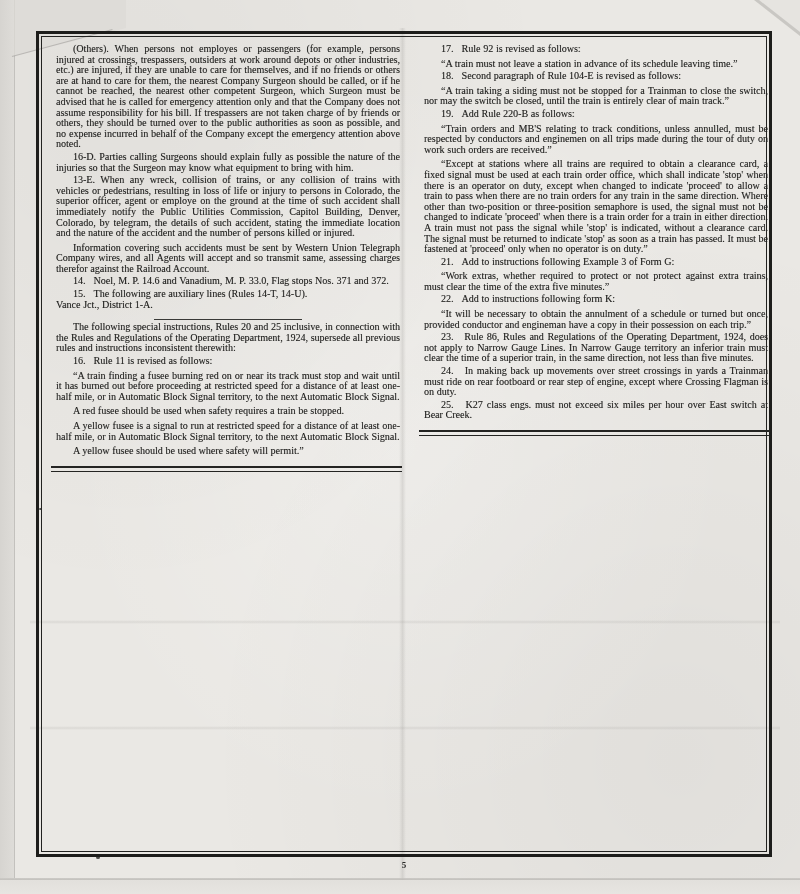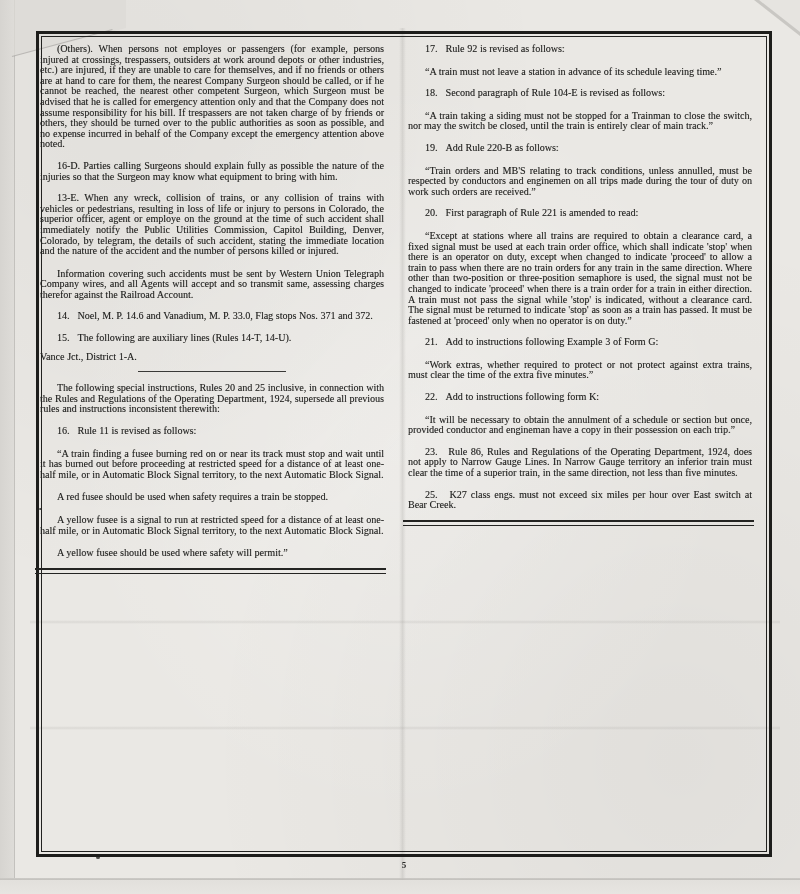--- a/index.html
+++ b/index.html
@@ -64,34 +64,34 @@
     border: 3px solid #1d1d1b;
     box-sizing: border-box;
   }
   .frame-inner {
     position: absolute; inset: 2px;
     border: 1px solid #222220;
   }
 
   
   .page-columns {
-    position: absolute; left: 40px; top: 44px; width: 712px;
+    position: absolute; left: 56px; top: 44px; width: 712px;
     display: flex; gap: 24px;
   }
   .column {
     flex: 1; min-width: 0;
     font-size: 10px; line-height: 10.6px;
     color: #242422;
     text-align: justify;
     text-shadow: 0.3px 0.2px 0 rgba(25,25,25,0.38);
     word-spacing: 0.2px;
   }
-  .blk.p       { text-indent: 17px; margin-top: 11px; }
-  .blk.p-cont  { text-indent: 17px; margin-top: 12px; }
-  .blk.p-flush { text-indent: 0;    margin-top: 8px; }
+  .blk.p       { text-indent: 17px; margin-top: 2px; }
+  .blk.p-cont  { text-indent: 17px; margin-top: 4px; }
+  .blk.p-flush { text-indent: 0;    margin-top: 0; }
   .column > .blk:first-child { margin-top: 0; }
   .blk.rule-short {
     width: 148px; height: 0; margin: 9px auto 1px auto;
     border-top: 1.5px solid #39393.7;
     border-top: 1.5px solid #393937;
   }
   .blk.rule-double {
     height: 3px; margin-top: 9px;
     border-top: 2px solid #242422;
     border-bottom: 1px solid #242422;
@@ -142,25 +142,25 @@
       <div class="blk p-cont">A yellow fusee should be used where safety will permit.”</div>
       <div class="blk rule-double"></div>
     </div>
   <div class="column">
       <div class="blk p">17.&nbsp;&nbsp;&nbsp;Rule 92 is revised as follows:</div>
       <div class="blk p-cont">“A train must not leave a station in advance of its schedule leaving time.”</div>
       <div class="blk p">18.&nbsp;&nbsp;&nbsp;Second paragraph of Rule 104-E is revised as follows:</div>
       <div class="blk p-cont">“A train taking a siding must not be stopped for a Trainman to close the switch, nor may the switch be closed, until the train is entirely clear of main track.”</div>
       <div class="blk p">19.&nbsp;&nbsp;&nbsp;Add Rule 220-B as follows:</div>
       <div class="blk p-cont">“Train orders and MB'S relating to track conditions, unless annulled, must be respected by conductors and enginemen on all trips made during the tour of duty on work such orders are received.”</div>
-      <div class="blk p">20.&nbsp;&nbsp;&nbsp;First paragraph of Rule 221 is amended to read:</div>
       <div class="blk p-cont">“Except at stations where all trains are required to obtain a clearance card, a fixed signal must be used at each train order office, which shall indicate 'stop' when there is an operator on duty, except when changed to indicate 'proceed' to allow a train to pass when there are no train orders for any train in the same direction.  Where other than two-position or three-position semaphore is used, the signal must not be changed to indicate 'proceed' when there is a train order for a train in either direction.  A train must not pass the signal while 'stop' is indicated, without a clearance card.  The signal must be returned to indicate 'stop' as soon as a train has passed.  It must be fastened at 'proceed' only when no operator is on duty.”</div>
       <div class="blk p">21.&nbsp;&nbsp;&nbsp;Add to instructions following Example 3 of Form G:</div>
       <div class="blk p-cont">“Work extras, whether required to protect or not protect against extra trains, must clear the time of the extra five minutes.”</div>
       <div class="blk p">22.&nbsp;&nbsp;&nbsp;Add to instructions following form K:</div>
-      <div class="blk p-cont">“It will be necessary to obtain the annulment of a schedule or section but once, provided conductor and engineman have a copy in their possession on each trip.”</div>
+      <div class="blk p-cont">“It will be necessary to obtain the annulment of a schedule or turned but once, provided conductor and engineman have a copy in their possession on each trip.”</div>
       <div class="blk p">23.&nbsp;&nbsp;&nbsp;Rule 86, Rules and Regulations of the Operating Department, 1924, does not apply to Narrow Gauge Lines.  In Narrow Gauge territory an inferior train must clear the time of a superior train, in the same direction, not less than five minutes.</div>
+      <div class="blk p">24.&nbsp;&nbsp;&nbsp;In making back up movements over street crossings in yards a Trainman must ride on rear footboard or rear step of engine, except where Crossing Flagman is on duty.</div>
       <div class="blk p">25.&nbsp;&nbsp;&nbsp;K27 class engs. must not exceed six miles per hour over East switch at Bear Creek.</div>
       <div class="blk rule-double"></div>
     </div>
 </div>
 
 <div class="page-number">5</div>
 
 </body></html>

